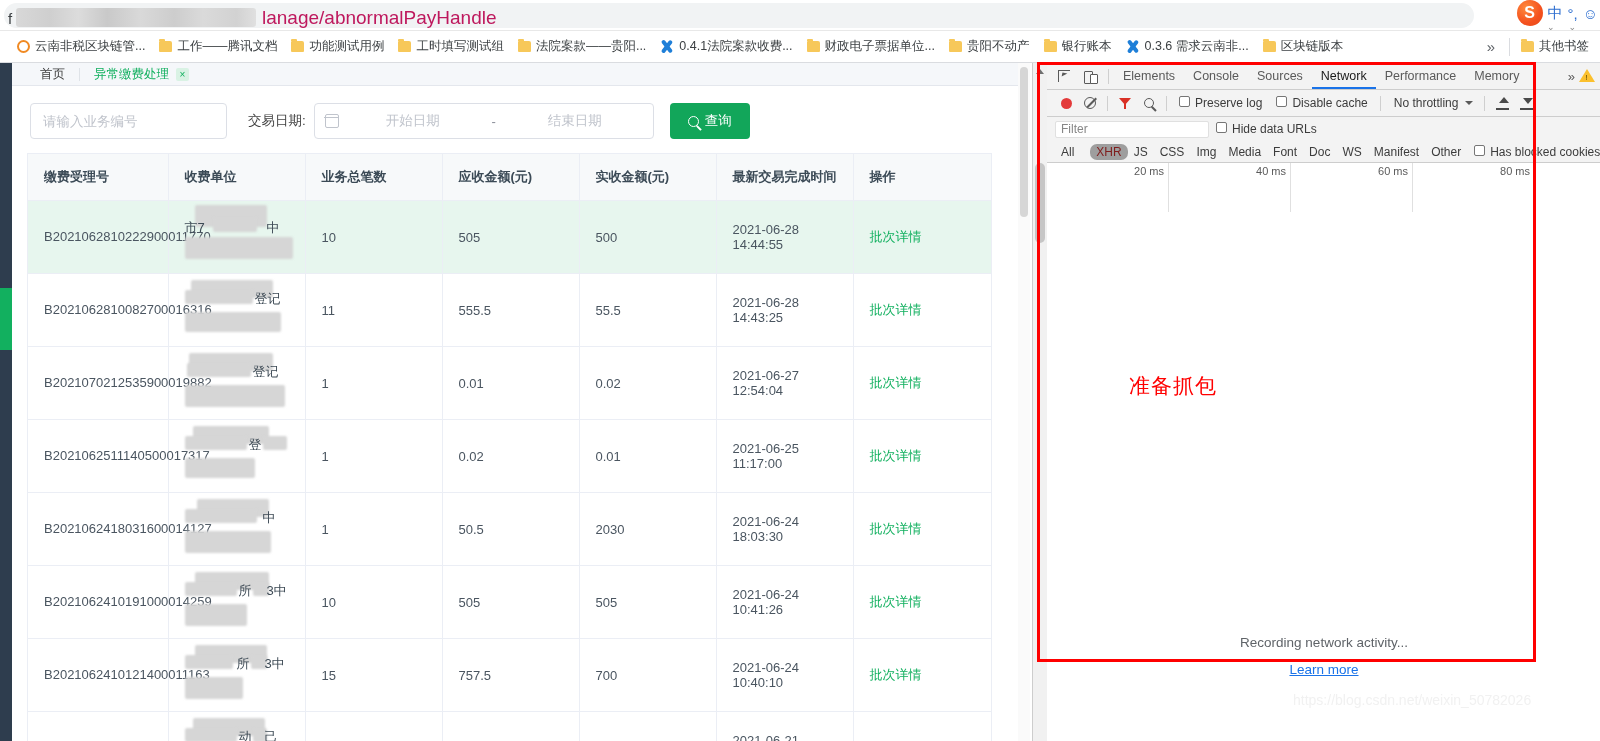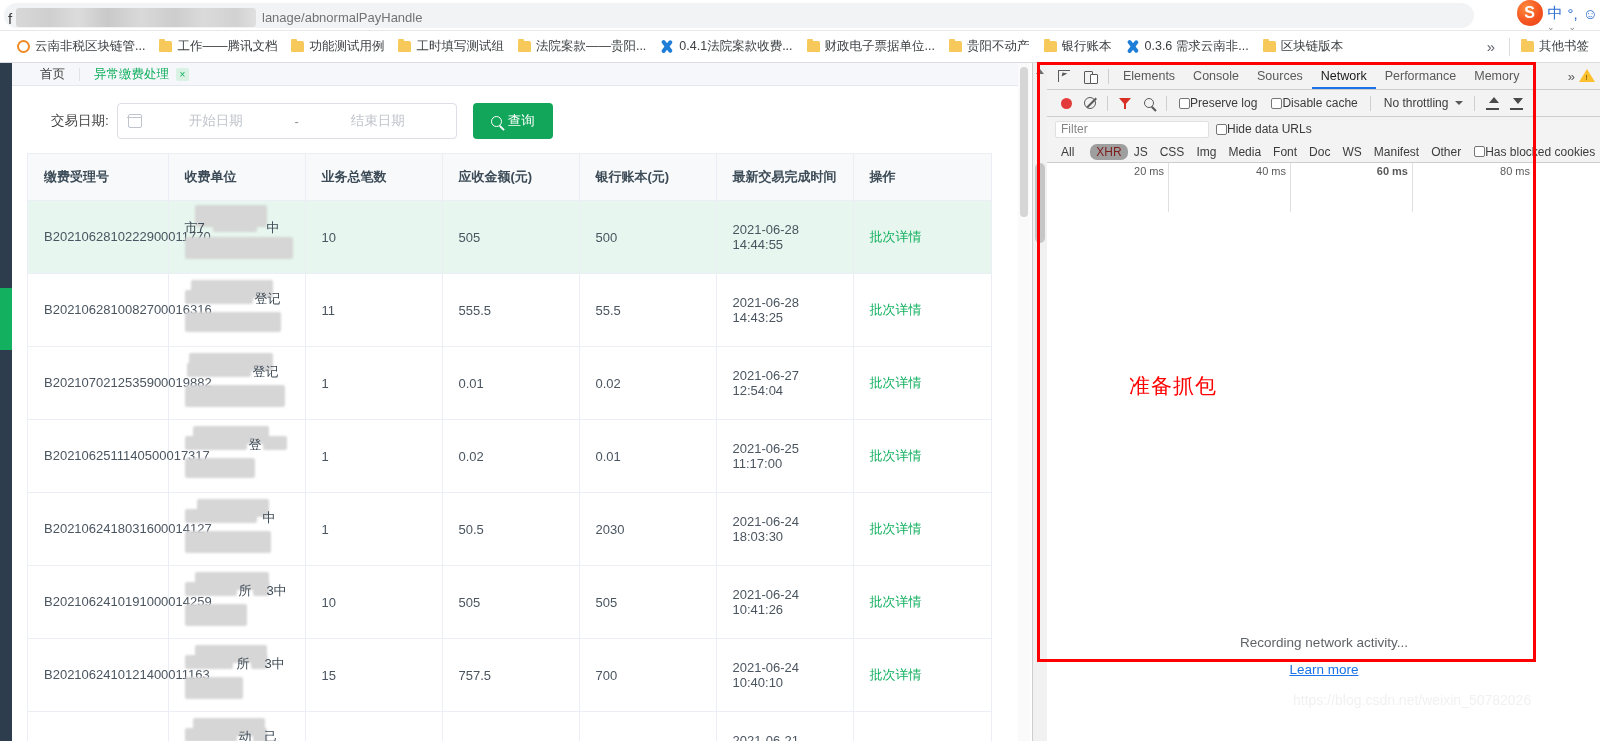--- a/index.html
+++ b/index.html
@@ -27,21 +27,21 @@
     position: absolute; left: 8px; top: 5px; height: 22px; line-height: 22px;
     font-size: 15px; color: #3c4043; white-space: nowrap;
     font-family: "Liberation Sans", sans-serif;
   }
   .url-redact {
     position: absolute; left: 12px; top: 5px; width: 240px; height: 19px;
     border-radius: 3px;
     background: linear-gradient(90deg,#d8d8d8 0%,#cfcfcf 14%,#dcdcdc 26%,#c9c9c9 38%,#d9d9d9 52%,#cdcdcd 66%,#dadada 78%,#d2d2d2 92%,#e0e0e0 100%);
     filter: blur(0.6px);
   }
-  .url-tail { position: absolute; left: 258px; top: 4px; font-size: 13px; color:#737373; line-height: 22px;}
+  .url-tail { position: absolute; left: 258px; top: 4px; font-size: 19px; color:#be185d; line-height: 22px;}
 
   
   .ime {
     position: absolute; right: 2px; top: -2px; height: 30px;
     display: flex; align-items: center; gap: 5px;
   }
   .ime-logo {
     width: 26px; height: 26px; border-radius: 50%;
     background: radial-gradient(circle at 35% 30%, #ff8a3d 0%, #f4511e 60%, #e64a19 100%);
     color: #fff; font-size: 16px; font-weight: bold; text-align: center; line-height: 26px;
@@ -250,21 +250,21 @@
     content:""; position:absolute; left:5px; top:7px; width:2px; height:5px; background:#d93025;
   }
   .ic-search-d {
     width: 10px; height: 10px; border: 1.5px solid #5a5a5a; border-radius: 50%; position: relative;
   }
   .ic-search-d::after {
     content:""; position:absolute; right:-4px; bottom:-3px; width:6px; height:1.6px; background:#5a5a5a; transform: rotate(45deg);
   }
   .tb-btn { width: 24px; height: 24px; display:flex; align-items:center; justify-content:center; }
   .cbx { width: 11px; height: 11px; border: 1px solid #767676; border-radius: 2px; background:#fff; flex:none; }
-  .tb-check { display:flex; align-items:center; padding: 0 7px; white-space: nowrap; }
+  .tb-check { display:flex; gap:5px; padding: 0 7px; white-space: nowrap; }
   .tb-select { display:flex; align-items:center; gap:7px; padding: 0 6px 0 8px; white-space: nowrap;}
   .caret { width:0;height:0;border-left:4px solid transparent;border-right:4px solid transparent;border-top:4px solid #5a5a5a;}
   .ic-up, .ic-down { width:13px; height:13px; position: relative; }
   .ic-up::before {
     content:""; position:absolute; left:3px; top:0; width:0;height:0;
     border-left:5px solid transparent;border-right:5px solid transparent;border-bottom:6px solid #4a4a4a;
   }
   .ic-up::after { content:""; position:absolute; left:0; bottom:0; width:13px;height:2px;background:#4a4a4a;}
   .ic-down::before {
     content:""; position:absolute; left:3px; top:1px; width:0;height:0;
@@ -408,20 +408,21 @@
     <div class="app-tabbar">
       <span class="app-tab">首页</span>
       <span class="app-tab-sep"></span>
       <span class="app-tab active">
         <span>异常缴费处理</span>
         <span class="app-tab-close">×</span>
       </span>
     </div>
 
     <div class="form-row">
+      <input class="inp-biz" type="text" placeholder="请输入业务编号" style="">
       <span class="lbl-date">交易日期:</span>
       <div class="date-box">
         <span class="ic-cal"></span>
         <span class="date-ph">开始日期</span>
         <span class="date-dash">-</span>
         <span class="date-ph">结束日期</span>
       </div>
       <button class="btn-query">
         <span class="ic-search-w"></span>
         <span>查询</span>
@@ -438,21 +439,21 @@
             <col style="width:137px">
             <col style="width:137px">
             <col style="width:138px">
         </colgroup>
         <thead>
           <tr>
             <th>缴费受理号</th>
             <th>收费单位</th>
             <th>业务总笔数</th>
             <th>应收金额(元)</th>
-            <th>银行账本(元)</th>
+            <th>实收金额(元)</th>
             <th>最新交易完成时间</th>
             <th>操作</th>
           </tr>
         </thead>
         <tbody>
           <tr class="row-hl">
             <td class="c-id">B2021062810222900011770</td>
             <td>
               <div class="unit-cell">
                 <span class="redact-block" style="position:absolute;left:10px;top:-10px;width:72px;height:22px;"></span>
@@ -692,21 +693,21 @@
         <span class="type-pill">Other</span>
         <label class="tb-check">
           <span class="cbx"></span>
           <span>Has blocked cookies</span>
         </label>
       </div>
 
       <div class="dt-timeline">
         <span class="tl-tick" style="left:0px;width:122px;">20 ms</span>
         <span class="tl-tick" style="left:122px;width:122px;">40 ms</span>
-        <span class="tl-tick" style="left:244px;width:122px;font-weight:bold;">60 ms</span>
+        <span class="tl-tick" style="left:244px;width:122px;">60 ms</span>
         <span class="tl-tick" style="left:366px;width:122px;">80 ms</span>
       </div>
 
       <div class="dt-empty">
         <div class="dt-annot">准备抓包</div>
         <div class="dt-empty-msg">
           <div>Recording network activity...</div>
           <div><span class="dt-learn">Learn more</span></div>
         </div>
       </div>

